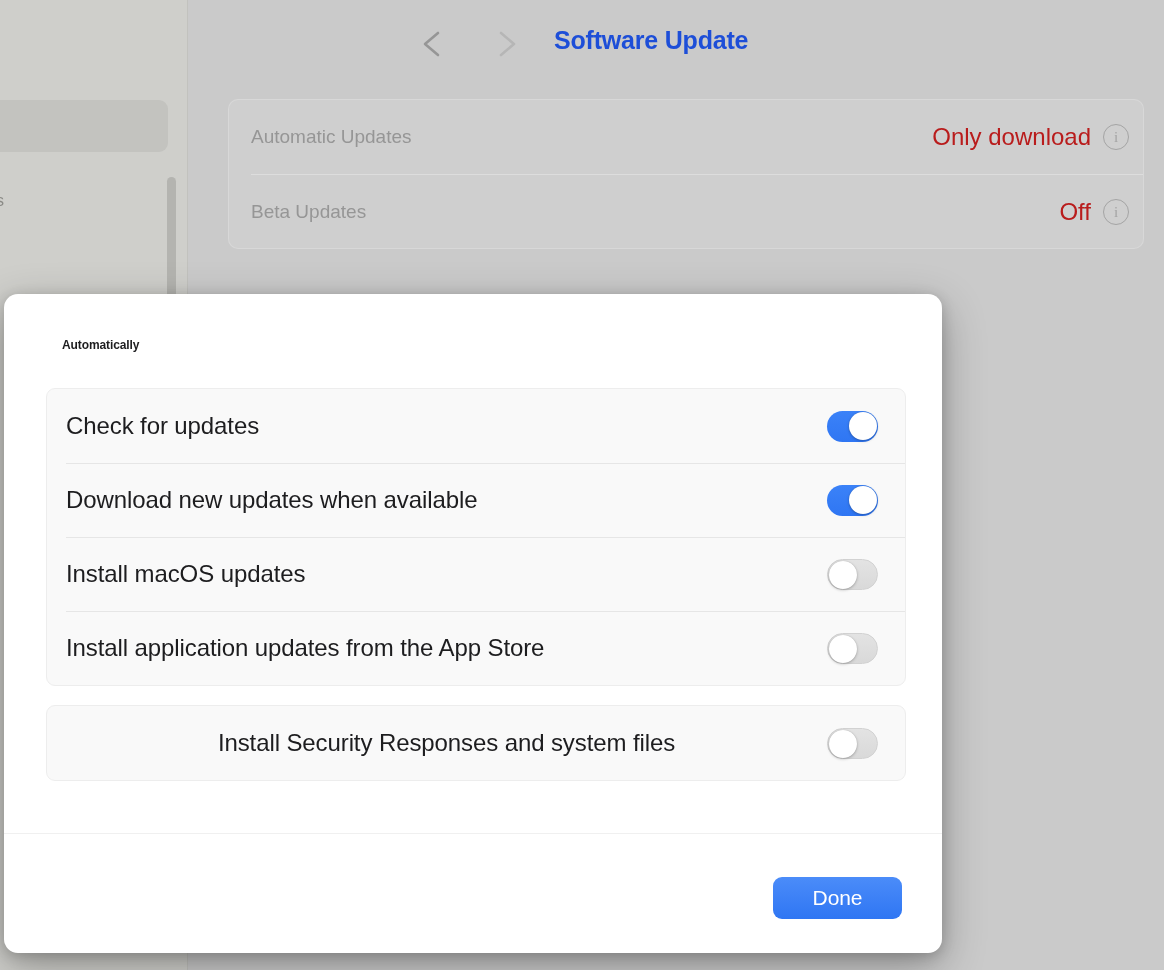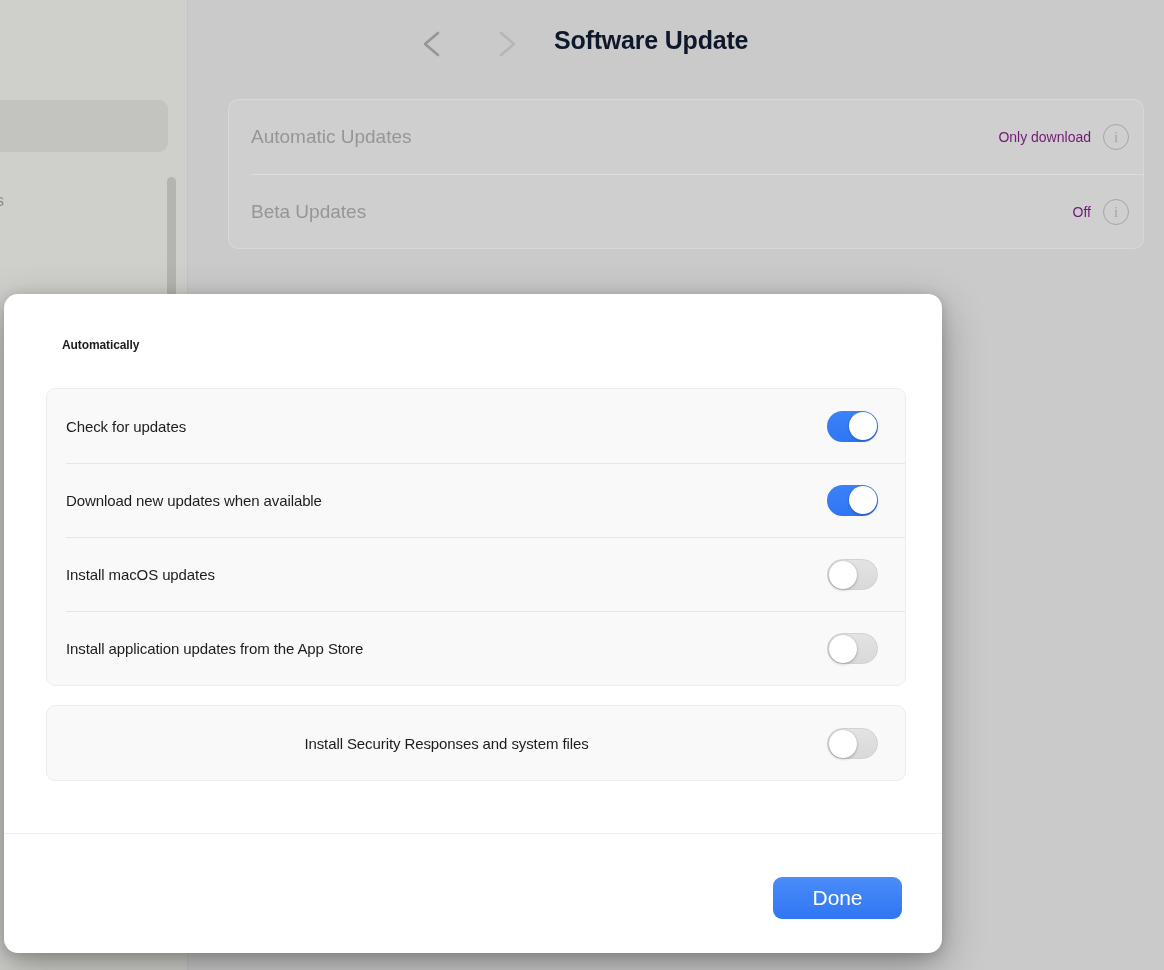--- a/index.html
+++ b/index.html
@@ -85,21 +85,21 @@
   .nav-chevron svg { display: block; }
   #nav-back  { left: 225px; }
   #nav-forward { left: 298px; }
 
   .pane-title {
     position: absolute;
     left: 366px;
     top: 26px;
     font-size: 25px;
     font-weight: bold;
-    color: #0f172a;
+    color: #1d4ed8;
     letter-spacing: -0.2px;
   }
 
   .bg-card {
     position: absolute;
     left: 228px;
     top: 99px;
     width: 916px;
     height: 150px;
     background: rgba(255,255,255,0.10);
@@ -135,22 +135,22 @@
   .bg-row-right {
     position: absolute;
     right: 14px;
     top: 50%;
     transform: translateY(-50%);
     display: flex;
     align-items: center;
     gap: 12px;
   }
   .bg-row-value {
-    font-size: 14px;
-    color: #701a75;
+    font-size: 24px;
+    color: #b91c1c;
   }
   .info-icon {
     width: 26px;
     height: 26px;
     border-radius: 50%;
     border: 1.6px solid #a4a4a4;
     color: #a4a4a4;
     font-size: 15px;
     font-family: "Liberation Serif", serif;
     display: flex;
@@ -208,21 +208,21 @@
   .setting-row + .setting-row::before {
     content: "";
     position: absolute;
     left: 19px;
     right: 0;
     top: 0;
     height: 1px;
     background: #e6e6e6;
   }
   .setting-label {
-    font-size: 15px;
+    font-size: 24px;
     color: #1d1d1f;
     letter-spacing: -0.1px;
     flex: 1;
   }
 
   
   .switch {
     position: relative;
     width: 51px;
     height: 31px;

